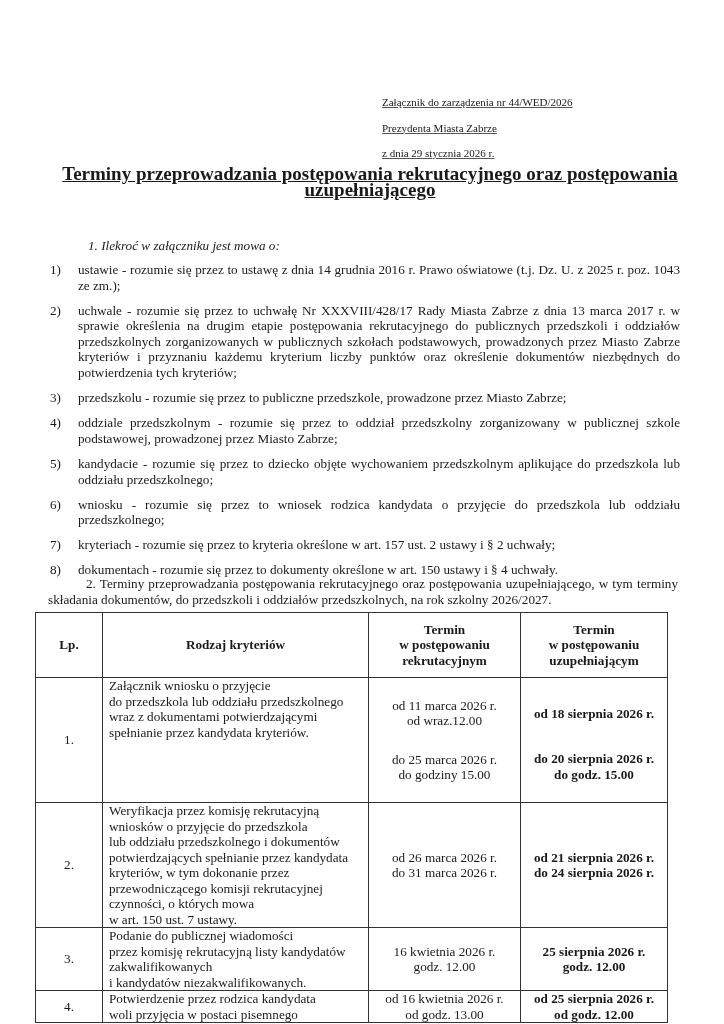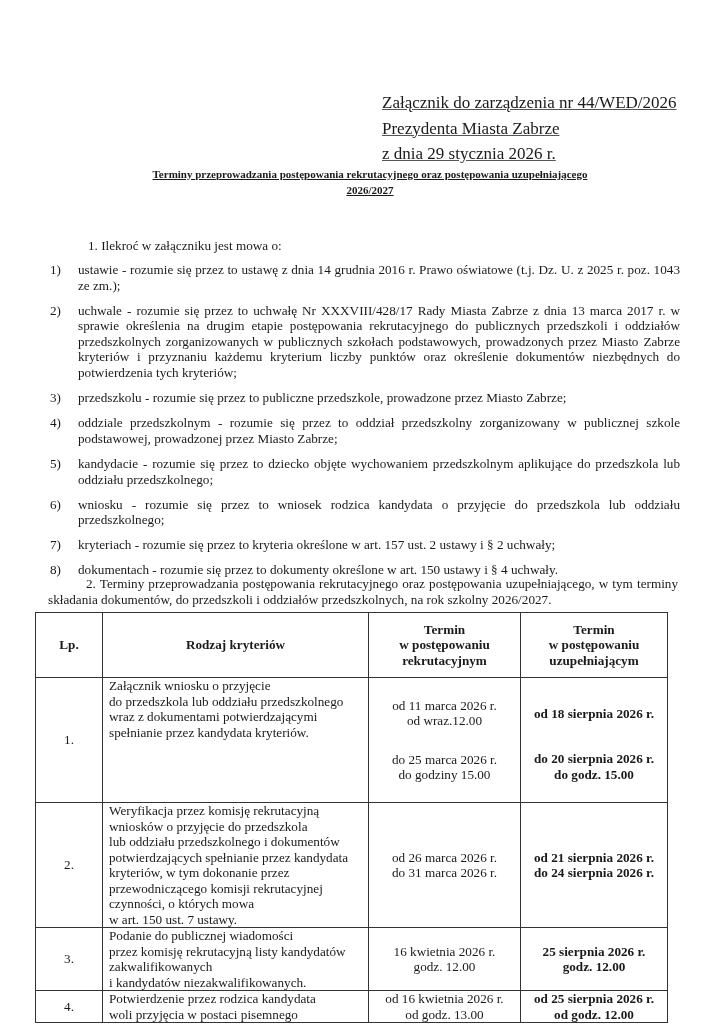--- a/index.html
+++ b/index.html
@@ -3,29 +3,29 @@
 <meta charset="utf-8">
 <style>
   html, body { margin: 0; padding: 0; background: #ffffff; }
   body {
     width: 724px; height: 1024px; position: relative; overflow: hidden;
     font-family: "Liberation Serif", "DejaVu Serif", serif;
     color: #1a1a1a; font-size: 13.2px;
   }
   .header-block {
     position: absolute; left: 382px; top: 90px;
-    font-size: 17px; line-height: 25.5px;
+    font-size: 11px; line-height: 25.5px;
   }
   .header-block div { text-decoration: underline; text-decoration-color: #555; }
   .title {
     position: absolute; left: 60px; width: 620px; top: 166px;
-    text-align: center; font-weight: bold; font-size: 11px; line-height: 16px;
+    text-align: center; font-weight: bold; font-size: 19px; line-height: 16px;
     text-decoration: underline;
   }
-  .p-intro { position: absolute; left: 88px; top: 238px; }
+  .p-intro { position: absolute; left: 88px; top: 238px; font-style: italic; }
   .defs { position: absolute; left: 50px; width: 630px; top: 262px; }
   .def { position: relative; padding-left: 28px; text-align: justify; line-height: 15.6px; margin-bottom: 9.5px; }
   .def .num { position: absolute; left: 0; top: 0; }
   .p2 {
     position: absolute; left: 48px; width: 630px; top: 576px;
     text-align: justify; line-height: 15.6px; text-indent: 38px;
   }
   table.schedule {
     position: absolute; left: 35px; top: 612px; width: 633px;
     border-collapse: collapse; font-size: 13.2px;
@@ -44,21 +44,20 @@
 <body>
 
 <div class="header-block">
   <div>Załącznik do zarządzenia nr 44/WED/2026</div>
   <div>Prezydenta Miasta Zabrze</div>
   <div>z dnia 29 stycznia 2026 r.</div>
 </div>
 
 <div class="title">
   <div>Terminy przeprowadzania postępowania rekrutacyjnego oraz postępowania uzupełniającego</div>
-  <div>2026/2027</div>
 </div>
 
 <div class="p-intro">1. Ilekroć w załączniku jest mowa o:</div>
 
 <div class="defs">
   <div class="def"><span class="num">1)</span><span>ustawie - rozumie się przez to ustawę z dnia 14 grudnia 2016 r. Prawo oświatowe (t.j. Dz. U. z 2025 r. poz. 1043 ze zm.);</span></div>
   <div class="def"><span class="num">2)</span><span>uchwale - rozumie się przez to uchwałę Nr XXXVIII/428/17 Rady Miasta Zabrze z dnia 13 marca 2017 r. w sprawie określenia na drugim etapie postępowania rekrutacyjnego do publicznych przedszkoli i oddziałów przedszkolnych zorganizowanych w publicznych szkołach podstawowych, prowadzonych przez Miasto Zabrze kryteriów i przyznaniu każdemu kryterium liczby punktów oraz określenie dokumentów niezbędnych do potwierdzenia tych kryteriów;</span></div>
   <div class="def"><span class="num">3)</span><span>przedszkolu - rozumie się przez to publiczne przedszkole, prowadzone przez Miasto Zabrze;</span></div>
   <div class="def"><span class="num">4)</span><span>oddziale przedszkolnym - rozumie się przez to oddział przedszkolny zorganizowany w publicznej szkole podstawowej, prowadzonej przez Miasto Zabrze;</span></div>
   <div class="def"><span class="num">5)</span><span>kandydacie - rozumie się przez to dziecko objęte wychowaniem przedszkolnym aplikujące do przedszkola lub oddziału przedszkolnego;</span></div>

